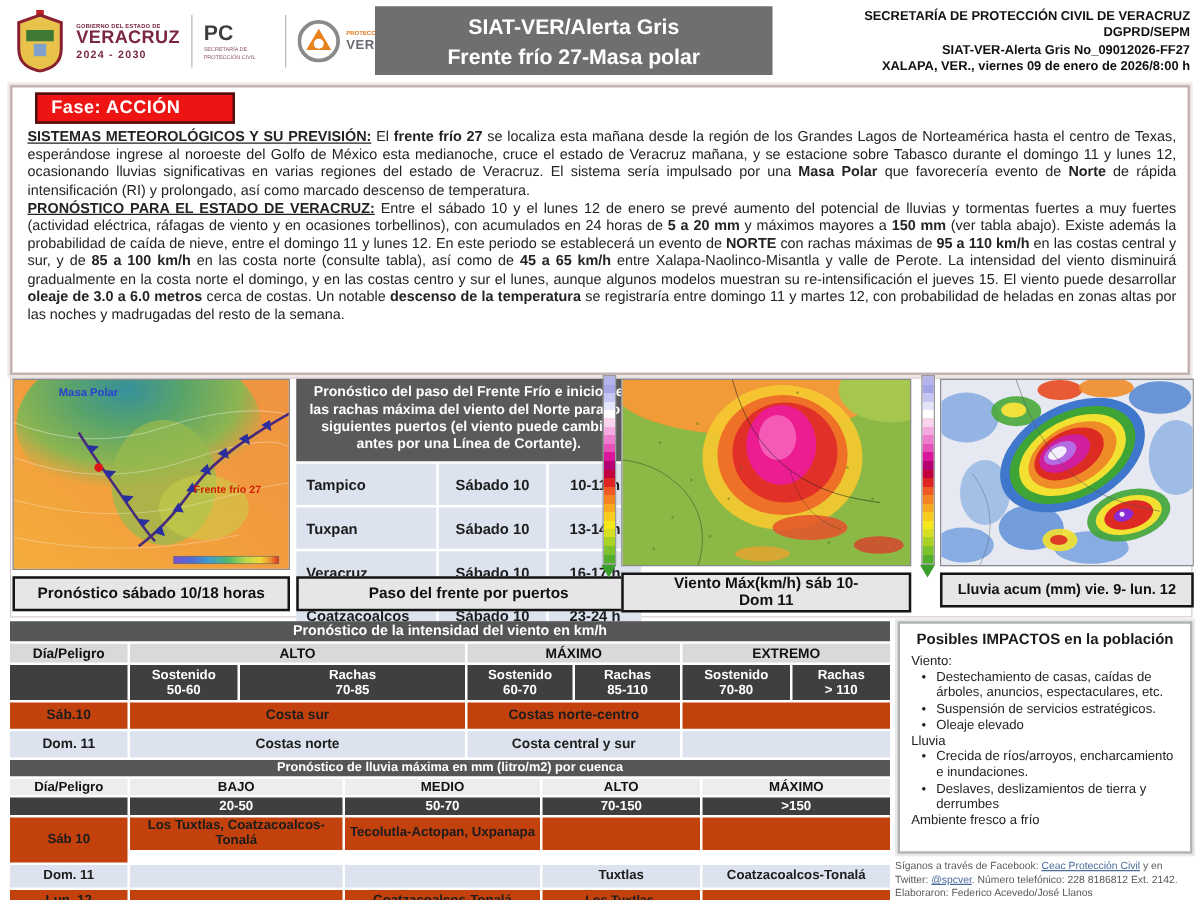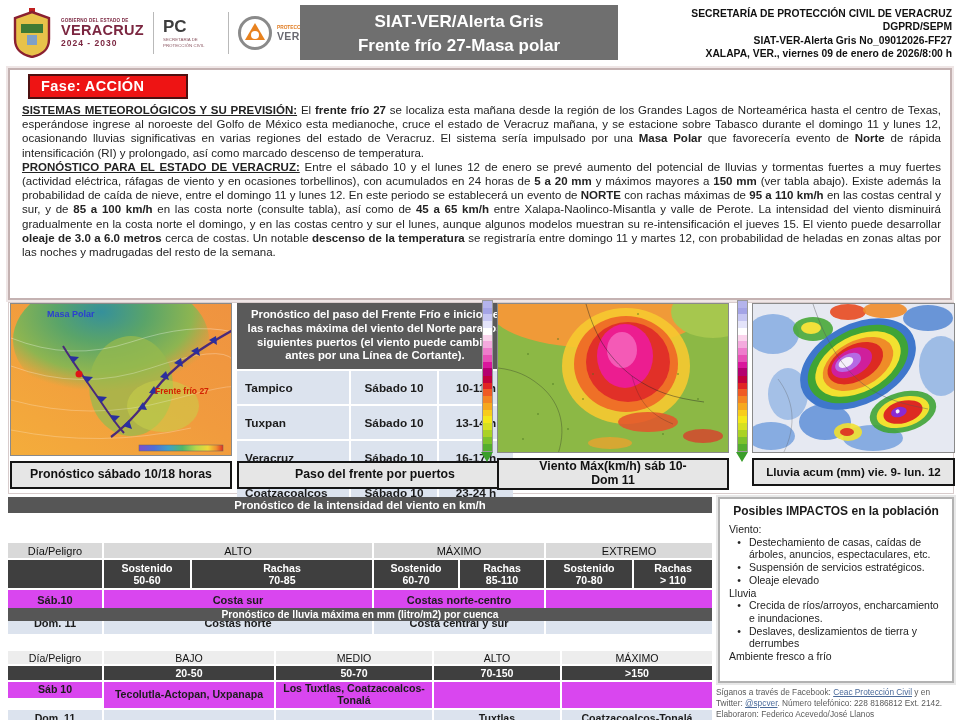--- a/index.html
+++ b/index.html
@@ -44,25 +44,25 @@
     background:linear-gradient(to bottom,#b4b4ec 0 4.5%,#a4a4e6 4.5% 9%,#c6c6f2 9% 13.5%,#e4e4fa 13.5% 18%,#ffffff 18% 22.5%,
     #fad4ec 22.5% 27%,#f4aade 27% 31.5%,#ee7ccc 31.5% 36%,#e750b6 36% 40.5%,#d9169c 40.5% 45%,#b40070 45% 50%,
     #c2003c 50% 54.5%,#e02424 54.5% 59%,#ef5a24 59% 63.5%,#f48422 63.5% 68%,#f6a81e 68% 72.5%,#f8cc1c 72.5% 77%,
     #f4e81a 77% 81.5%,#d6e020 81.5% 86%,#aad224 86% 90.5%,#7cc22c 90.5% 95.5%,#54ae2e 95.5% 100%); }
   .scale-arrow { width:0; height:0; border-left:6px solid transparent; border-right:6px solid transparent; border-top:10px solid #3a9e2a; }
 
   
   .tbar { background:#565656; color:#fff; font-weight:bold; text-align:center; display:flex; align-items:center; justify-content:center; }
   .wgrid { display:grid; grid-template-columns:94px 86px 180px 84px 84px 86px 78px; gap:2px; margin-top:2px; }
   .rgrid { display:grid; grid-template-columns:94px 170px 156px 126px 150px; gap:2px; margin-top:2px; }
-  .hcell { background:#d9d9d9; color:#111; font-weight:normal; font-size:11px; display:flex; align-items:center; justify-content:center;margin-top:28px; }
+  .hcell { background:#d9d9d9; color:#111; font-weight:bold; font-size:11px; display:flex; align-items:center; justify-content:center; }
   .hcell2 { background:#ededed; }
   .dkcell { background:#3f3f3f; color:#fff; font-weight:bold; font-size:10.6px; display:flex; flex-direction:column; align-items:center; justify-content:center; line-height:1.15; }
   .cell { font-weight:bold; font-size:11px; color:#1c1c1c; display:flex; align-items:center; justify-content:center; text-align:center; line-height:1.1; }
-  .rowA { background:#d946ef; } .rowB { background:#dce3ee; }
+  .rowA { background:#c2410c; } .rowB { background:#dce3ee; }
   .sp2 { grid-column:span 2; }
 
   
   .impacts { left:718px; top:497px; width:236px; height:186px; border:2px solid #b2b2b2; box-shadow:0 0 0 2px #e8e8e8; background:#fff; padding:5px 9px 0 9px; }
   .imp-title { text-align:center; font-weight:bold; font-size:12px; margin-bottom:5px; }
   .imp-body { font-size:10.5px; line-height:12.7px; color:#222; }
   .imp-h { font-weight:normal; }
   .bullet { display:flex; }
   .bullet .dot { width:20px; text-align:center; flex:0 0 20px; }
   .footer { left:716px; top:687px; width:240px; font-size:8.3px; color:#5a5a5a; line-height:1.32; }
@@ -349,23 +349,23 @@
     <div class="hcell hcell2" style="height:13px; font-size:10.6px;">MÁXIMO</div>
   </div>
   <div class="rgrid">
     <div class="dkcell" style="height:14px;"></div>
     <div class="dkcell" style="height:14px;">20-50</div>
     <div class="dkcell" style="height:14px;">50-70</div>
     <div class="dkcell" style="height:14px;">70-150</div>
     <div class="dkcell" style="height:14px;">&gt;150</div>
   </div>
   <div class="rgrid">
-    <div class="cell rowA" style="height:16px; font-size:10.6px;">Sáb 10</div>
+    <div class="cell rowA" style="height:36px; font-size:10.6px;">Sáb 10</div>
+    <div class="cell rowA" style="height:26px; font-size:10.6px;">Los Tuxtlas, Coatzacoalcos-Tonalá</div>
     <div class="cell rowA" style="height:26px; font-size:10.6px;">Tecolutla-Actopan, Uxpanapa</div>
-    <div class="cell rowA" style="height:26px; font-size:10.6px;">Los Tuxtlas, Coatzacoalcos-Tonalá</div>
     <div class="cell rowA" style="height:26px; font-size:10.6px;"></div>
     <div class="cell rowA" style="height:26px; font-size:10.6px;"></div>
   </div>
   <div class="rgrid">
     <div class="cell rowB" style="height:18px; font-size:10.6px;">Dom. 11</div>
     <div class="cell rowB" style="height:18px; font-size:10.6px;"></div>
     <div class="cell rowB" style="height:18px; font-size:10.6px;"></div>
     <div class="cell rowB" style="height:18px; font-size:10.6px;">Tuxtlas</div>
     <div class="cell rowB" style="height:18px; font-size:10.6px;">Coatzacoalcos-Tonalá</div>
   </div>

